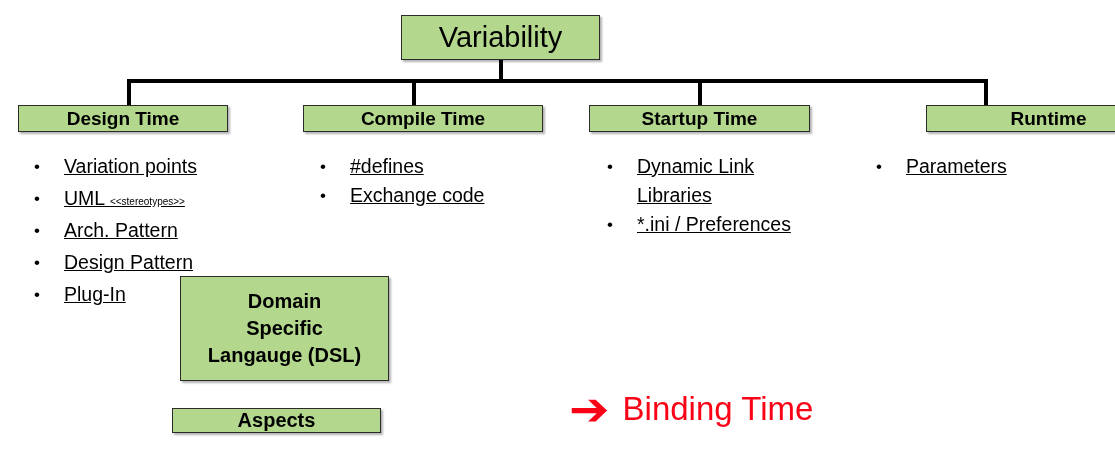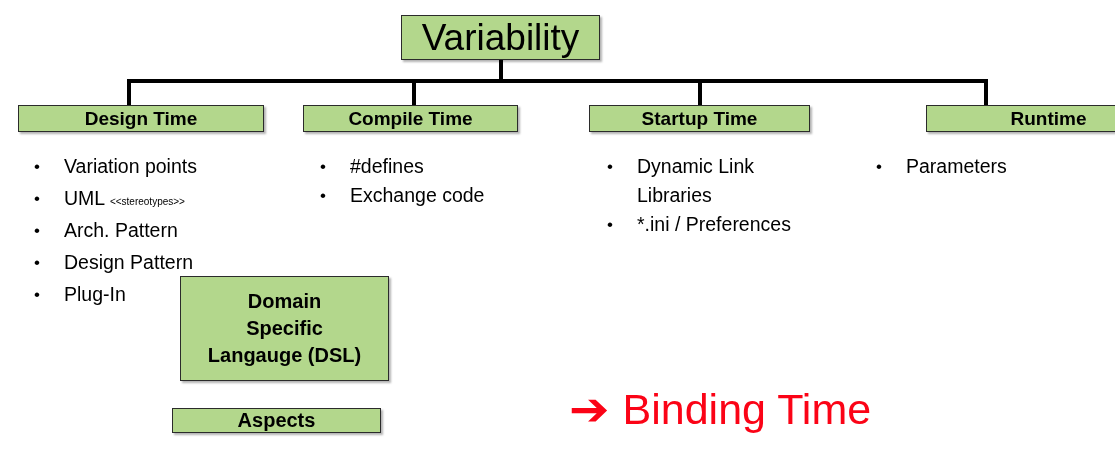--- a/index.html
+++ b/index.html
@@ -28,33 +28,33 @@
     text-align: center;
     box-shadow: 2px 2px 2px rgba(0,0,0,0.30);
   }
 
   
   #root-node {
     left: 401px;
     top: 15px;
     width: 199px;
     height: 45px;
-    font-size: 37px;
+    font-size: 29px;
     font-weight: 400;
   }
 
   
   .cat-node {
     height: 27px;
     font-size: 19px;
     font-weight: bold;
     letter-spacing: 0px;
   }
-  #cat-node-0 { left: 18px;  top: 105px; width: 246px; }
-  #cat-node-1 { left: 303px; top: 105px; width: 215px; }
+  #cat-node-0 { left: 18px;  top: 105px; width: 210px; }
+  #cat-node-1 { left: 303px; top: 105px; width: 240px; }
   #cat-node-2 { left: 589px; top: 105px; width: 221px; }
   #cat-node-3 { left: 926px; top: 105px; width: 224px; padding-left: 21px; }
 
   
   .line {
     position: absolute;
     background: #000000;
   }
   .v-line { width: 4px; }
   .h-line { height: 4px; }
@@ -81,20 +81,21 @@
   }
   .bullet-dot {
     width: 30px;
     flex: 0 0 30px;
     text-align: left;
     font-size: 17px;
     line-height: 29px;
   }
   .bullet-text {
     flex: 1 1 auto;
+    text-decoration: underline;
   }
   .bullet-sub {
     font-size: 10px;
   }
 
   #bullets-design   { left: 34px;  top: 152px; width: 265px; }
   #bullets-compile  { left: 320px; top: 152px; width: 250px; }
   #bullets-startup  { left: 607px; top: 152px; width: 248px; }
   #bullets-runtime  { left: 876px; top: 152px; width: 230px; }
 
@@ -129,21 +130,21 @@
     align-items: center;
     color: #fb0316;
   }
   #binding-arrow-icon {
     font-size: 46px;
     line-height: 46px;
     margin-right: 14px;
     transform: scaleX(1.05);
   }
   #binding-label {
-    font-size: 43px;
+    font-size: 33px;
     line-height: 56px;
     white-space: nowrap;
   }
 </style>
 </head>
 <body>
 
 <div class="line v-line" id="trunk-line" style="left: 498.5px; top: 60px; height: 23px;"></div>
 <div class="line h-line" id="bus-line" style="left: 127px; width: 861px; top: 79px;"></div>
 <div class="line v-line" id="drop-line-0" style="left: 127px; top: 79px; height: 26px;"></div>

